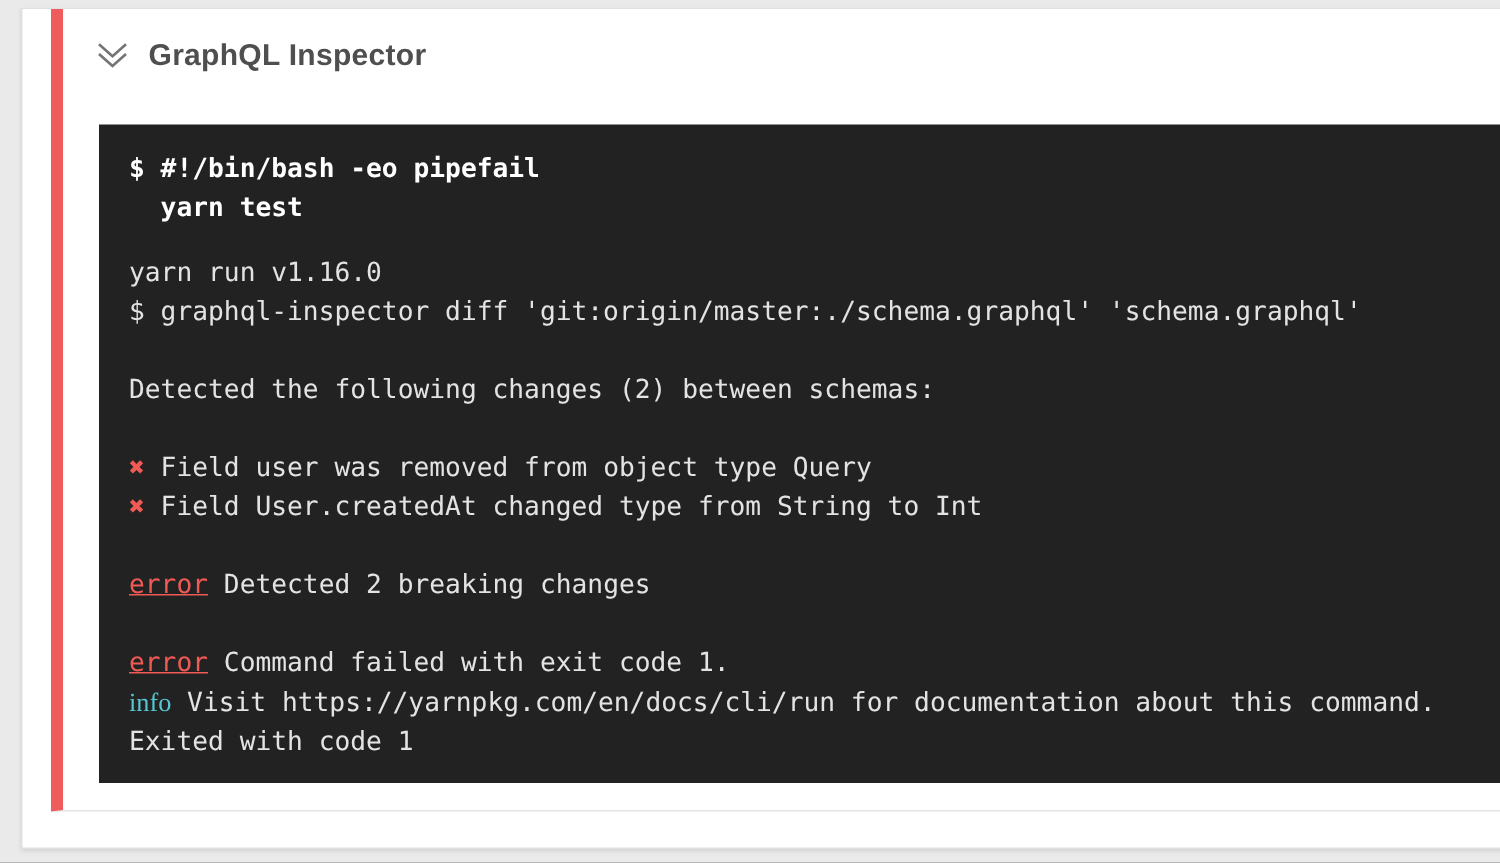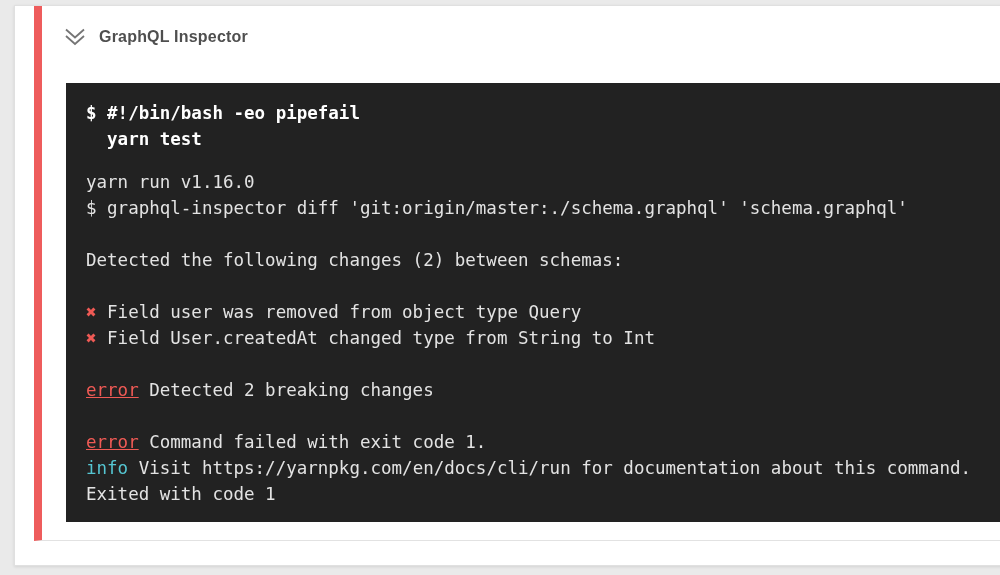--- a/index.html
+++ b/index.html
@@ -26,21 +26,21 @@
   .step-header {
     height: 60px;
     padding: 21px 0 0 21px;
     display: flex;
     align-items: flex-start;
     gap: 12px;
     cursor: pointer;
   }
   .step-header svg { flex: 0 0 auto; }
   .step-title {
-    font-size: 16px;
+    font-size: 20px;
     font-weight: bold;
     color: #4f4f4f;
     line-height: 20px;
     letter-spacing: 0.2px;
   }
   .terminal {
     margin: 17px 0 0 24px;
     height: 439px;
     background: var(--terminal-bg, #222222);
     padding: 17px 20px 15px 20px;
@@ -53,21 +53,21 @@
     color: var(--terminal-text, #e3e3e3);
     white-space: pre;
   }
   pre.cmd {
     color: var(--command-text, #ffffff);
     font-weight: bold;
     margin-bottom: 17px;
   }
   .t-cross  { color: var(--error-red, #ef5a55); font-weight: bold; }
   .t-error  { color: var(--error-red, #ef5a55); text-decoration: underline; }
-  .t-info   { color: var(--info-cyan, #55c6d2); }
+  .t-info   { color: var(--info-cyan, #55c6d2); font-family: Liberation Serif, serif; }
 </style>
 </head>
 <body>
 
 <div class="card">
   <div class="step">
 
     <div class="step-header">
       <svg width="24" height="20" viewBox="0 0 24 20">
         <polyline points="3,2.5 12,10.5 21,2.5" fill="none" stroke="#757575" stroke-width="1.8" stroke-linejoin="miter"></polyline>

